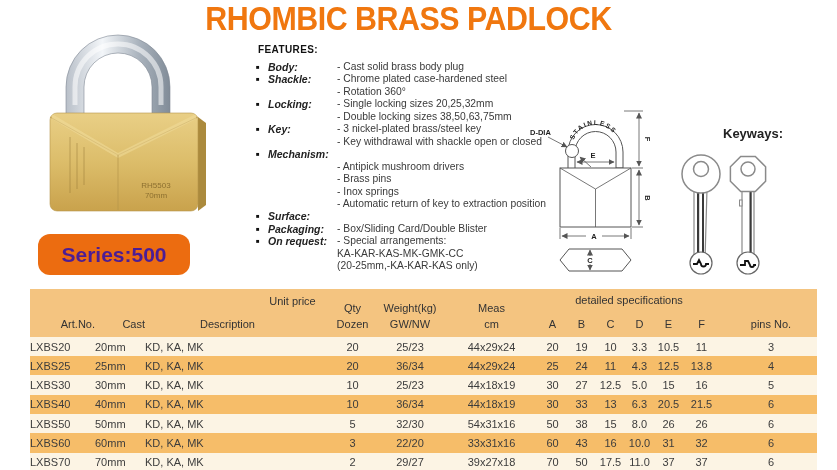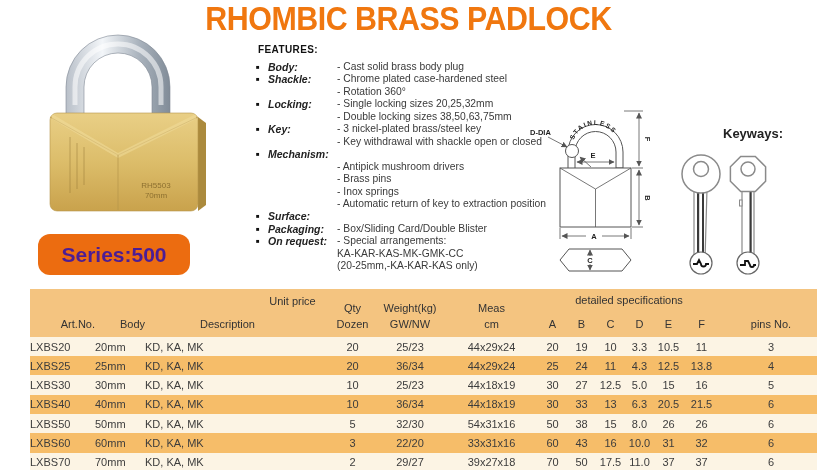--- a/index.html
+++ b/index.html
@@ -272,21 +272,21 @@
         <col style="width:29px">
         <col style="width:29px">
         <col style="width:29px">
       <col style="width:29px">
         <col style="width:37px">
         <col style="width:102px">
     </colgroup>
     <thead>
       <tr>
         <th rowspan="2" class="left pad-art">Art.No.</th>
-        <th rowspan="2" class="left pad-size">Body</th>
+        <th rowspan="2" class="left pad-size">Cast</th>
         <th rowspan="2" class="left pad-desc">Description</th>
         <th rowspan="2" class="th-top">Unit price</th>
         <th rowspan="2">
           <div>Qty</div>
           <div>Dozen</div>
         </th>
         <th rowspan="2">
           <div>Weight(kg)</div>
           <div>GW/NW</div>
         </th>

